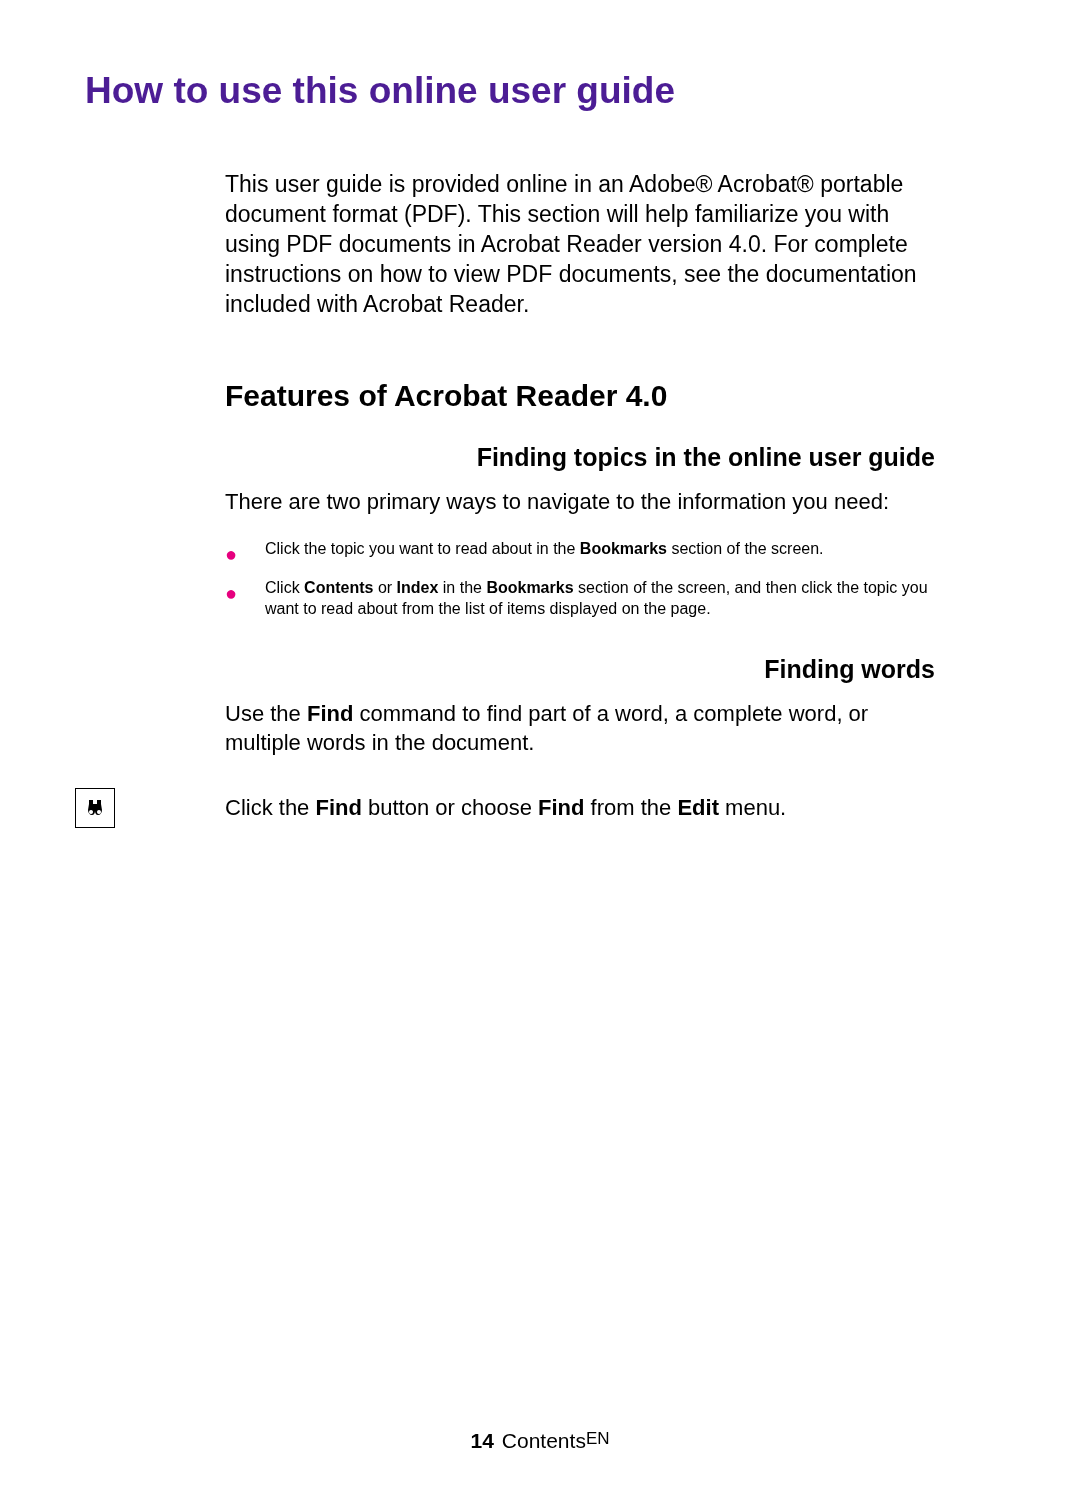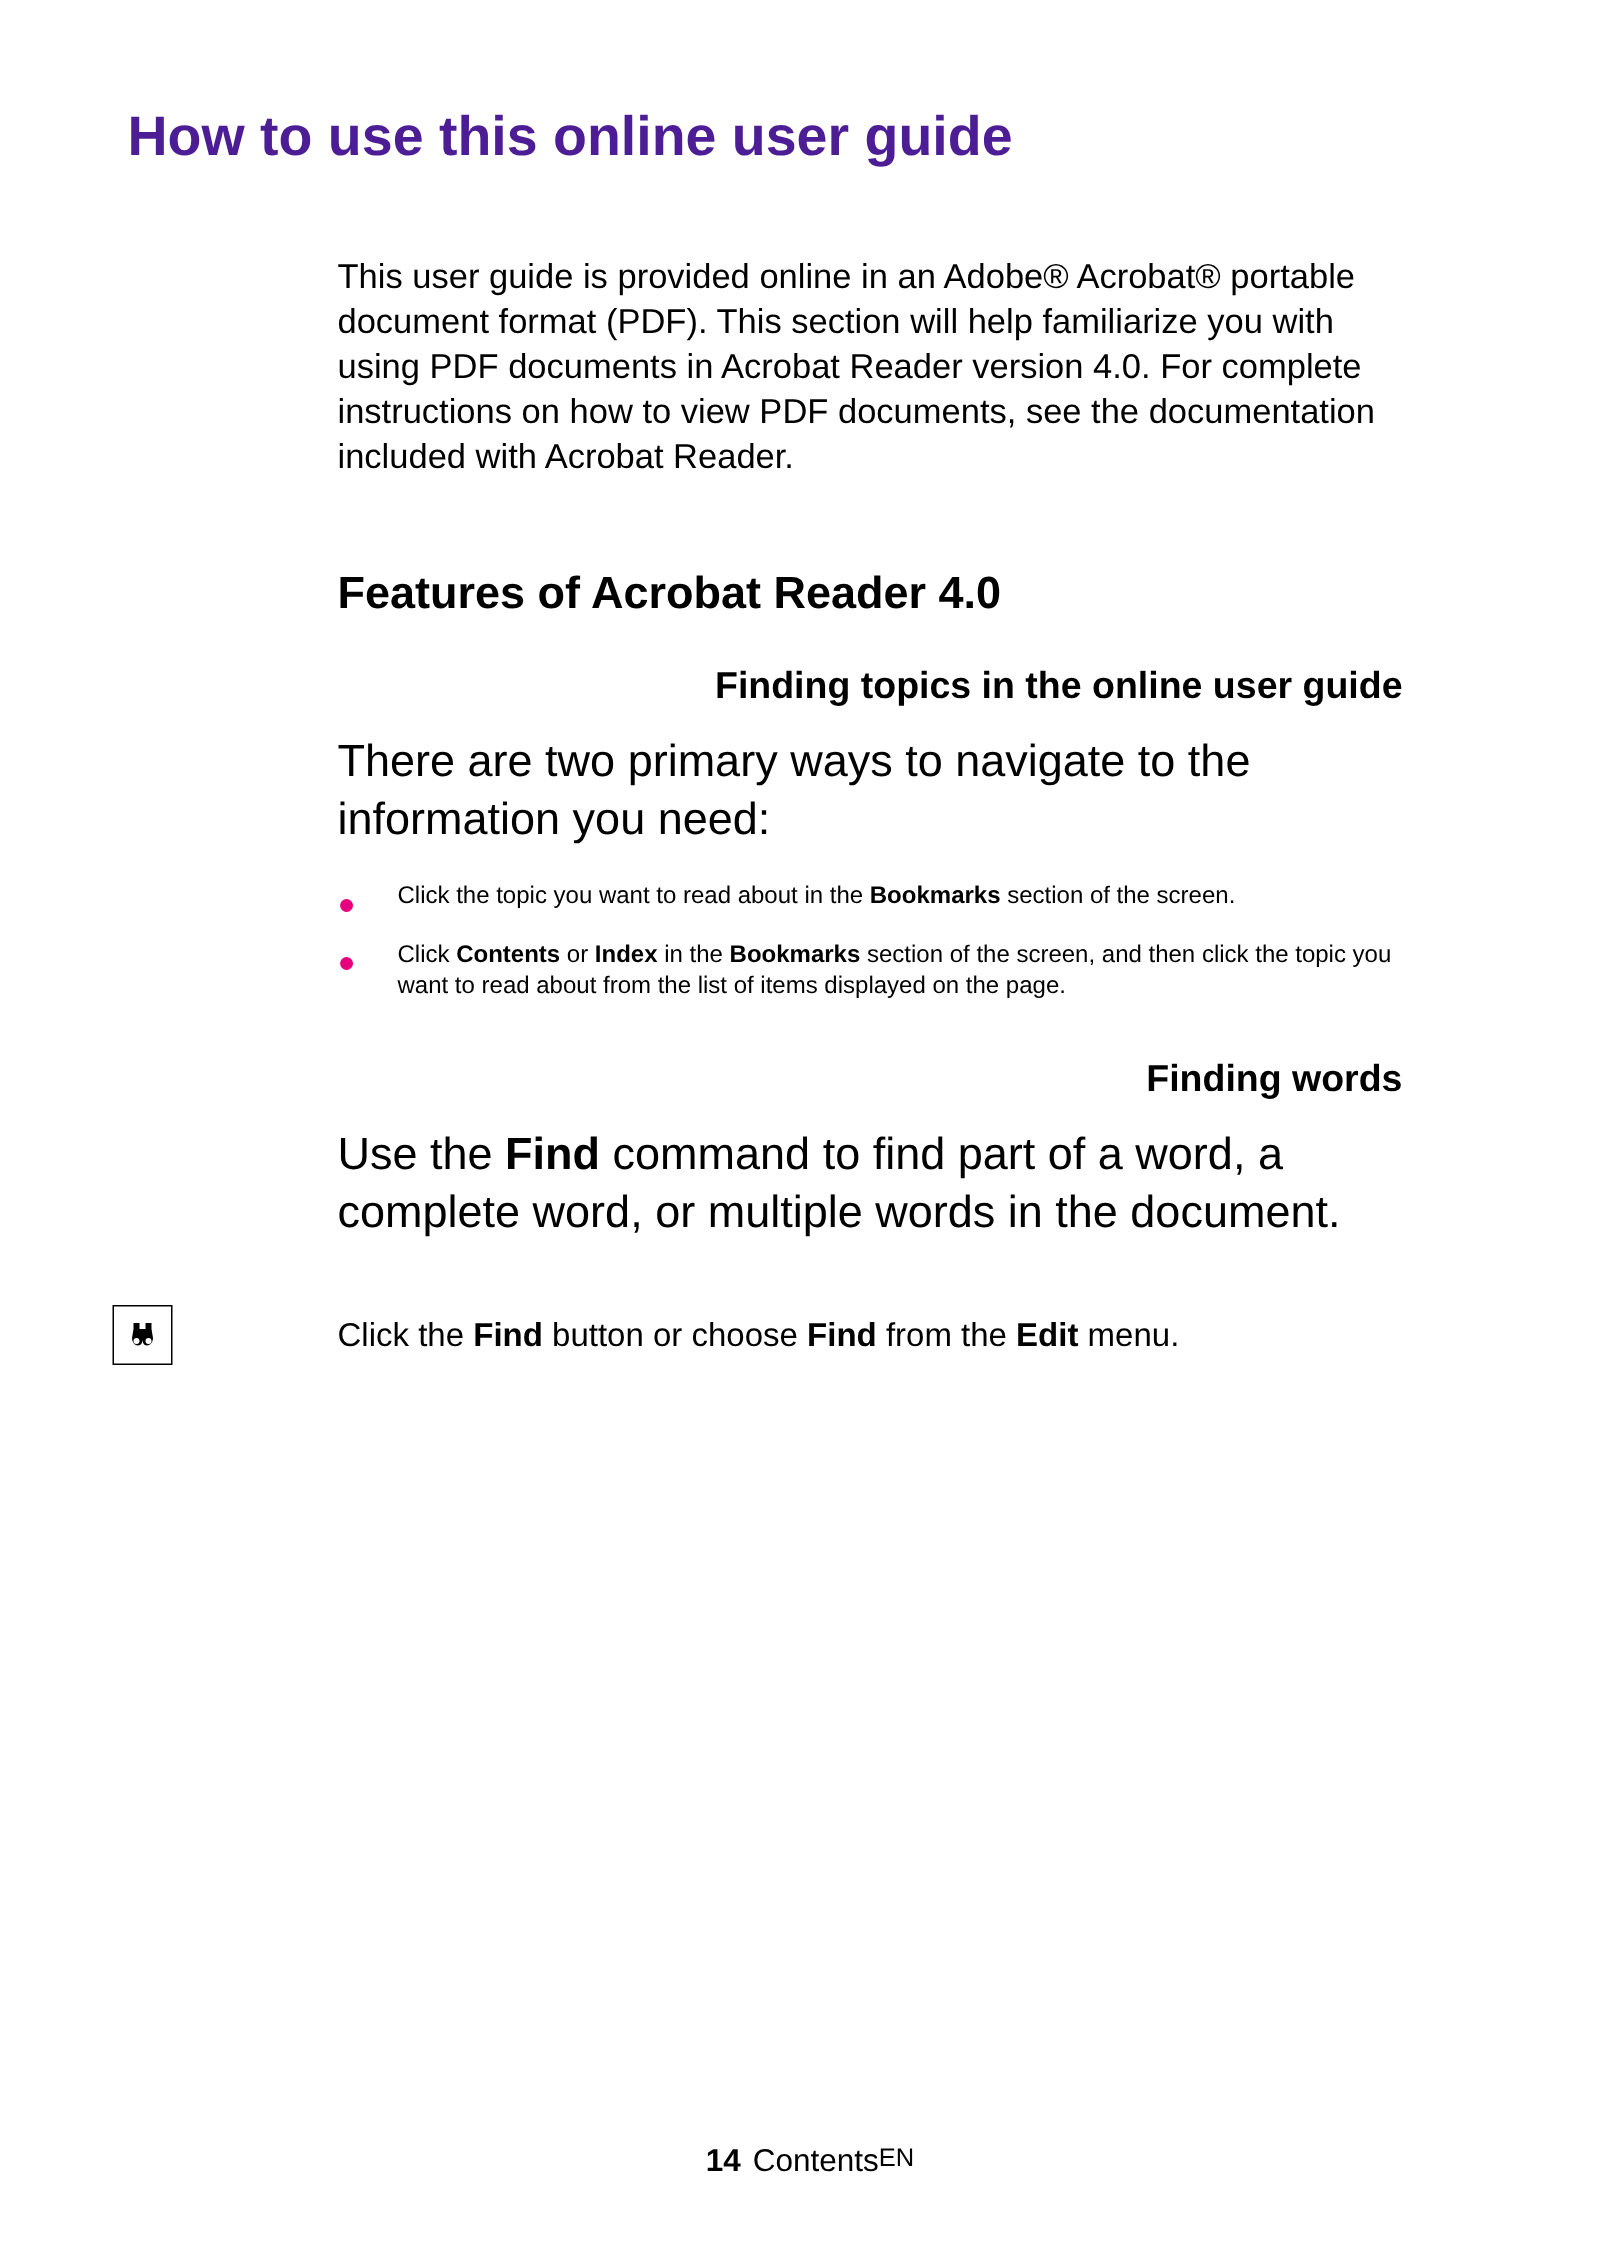--- a/index.html
+++ b/index.html
@@ -40,21 +40,21 @@
       font-weight: bold;
       margin-bottom: 30px;
     }
     .section-h3 {
       font-size: 25px;
       font-weight: bold;
       margin-bottom: 16px;
       text-align: right;
     }
     .body-text {
-      font-size: 30px;
+      font-size: 22px;
       line-height: 1.3;
       margin-bottom: 22px;
     }
     .bullet-list {
       list-style: none;
       margin-bottom: 36px;
     }
     .bullet-list li {
       position: relative;
       padding-left: 40px;
@@ -66,21 +66,21 @@
       content: "●";
       position: absolute;
       left: 0;
       top: 2px;
       color: #e6007e;
       font-size: 20px;
     }
     .icon-row {
       display: flex;
       align-items: flex-start;
-      margin-top: 42px;
+      margin-top: 30px;
     }
     .find-icon-box {
       width: 40px;
       height: 40px;
       border: 1px solid #000;
       display: flex;
       align-items: center;
       justify-content: center;
       margin-left: -150px;
       margin-right: 110px;

